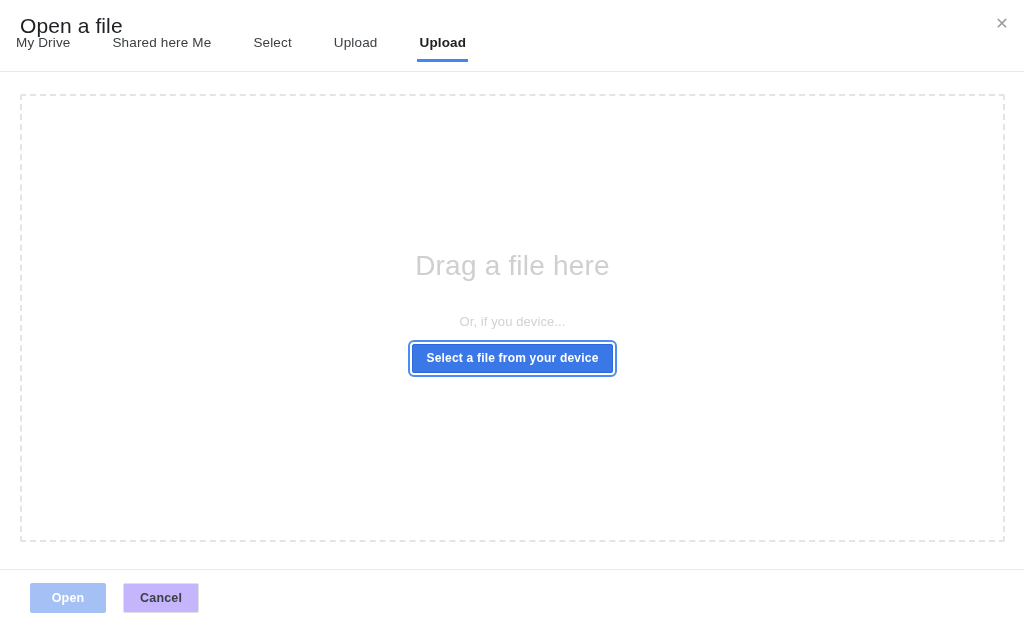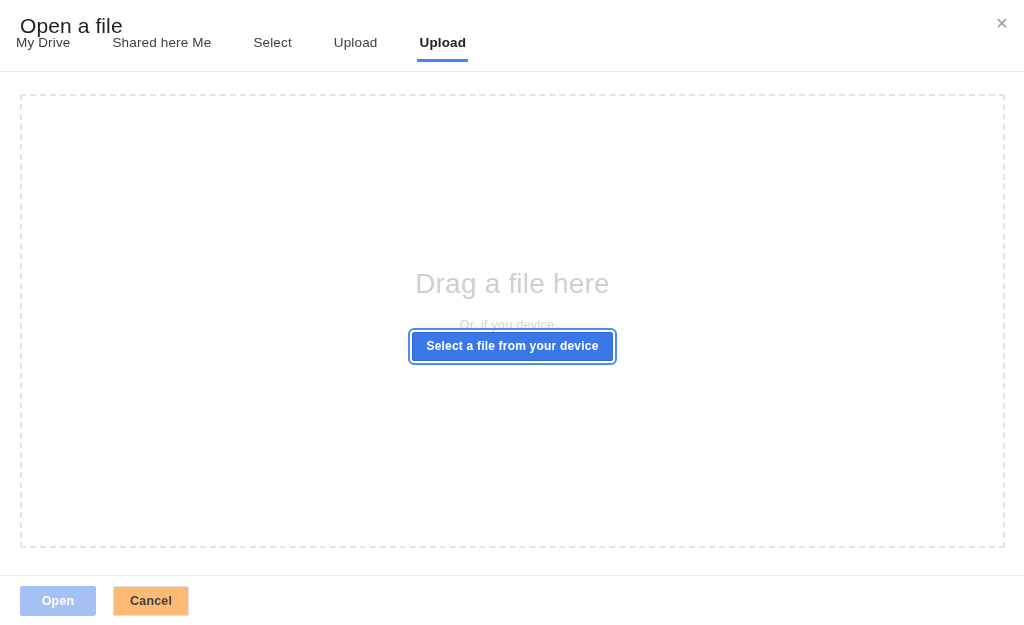--- a/index.html
+++ b/index.html
@@ -120,20 +120,21 @@
     flex-direction: column;
     align-items: center;
     justify-content: center;
     background: #ffffff;
   }
   .dropzone-inner {
     margin-top: -14px;
     display: flex;
     flex-direction: column;
     align-items: center;
+    gap: 15px;
   }
   .dropzone-headline {
     font-size: 28px;
     font-weight: 400;
     color: #cfcfcf;
     letter-spacing: 0.2px;
     line-height: 34px;
   }
   .dropzone-subtext {
     margin-top: 16px;
@@ -154,25 +155,25 @@
     cursor: pointer;
     font-family: "Liberation Sans", sans-serif;
     outline: 2px solid #4d8cf5;
     outline-offset: 2px;
     line-height: 14px;
   }
 
   
   .dialog-footer {
     flex: 0 0 auto;
-    height: 50px;
+    height: 56px;
     border-top: 1px solid #ebebeb;
     display: flex;
     align-items: center;
-    padding-left: 20px;
+    padding-left: 30px;
     box-sizing: border-box;
   }
   .btn {
     font-family: "Liberation Sans", sans-serif;
     font-size: 12.5px;
     font-weight: bold;
     letter-spacing: 0.2px;
     border-radius: 2px;
     padding: 0 16px;
     height: 30px;
@@ -184,21 +185,21 @@
     justify-content: center;
   }
   .btn-open {
     background: #a4c0f4;
     color: #ffffff;
     border: 1px solid #a4c0f4;
     min-width: 76px;
     cursor: default;
   }
   .btn-cancel {
-    background: #fdba74;
+    background: #c4b5fd;
     color: #3c4043;
     border: 1px solid #e0e0e0;
     min-width: 76px;
     margin-left: 17px;
   }
 </style>
 </head>
 <body>
 
 <div class="dialog">

